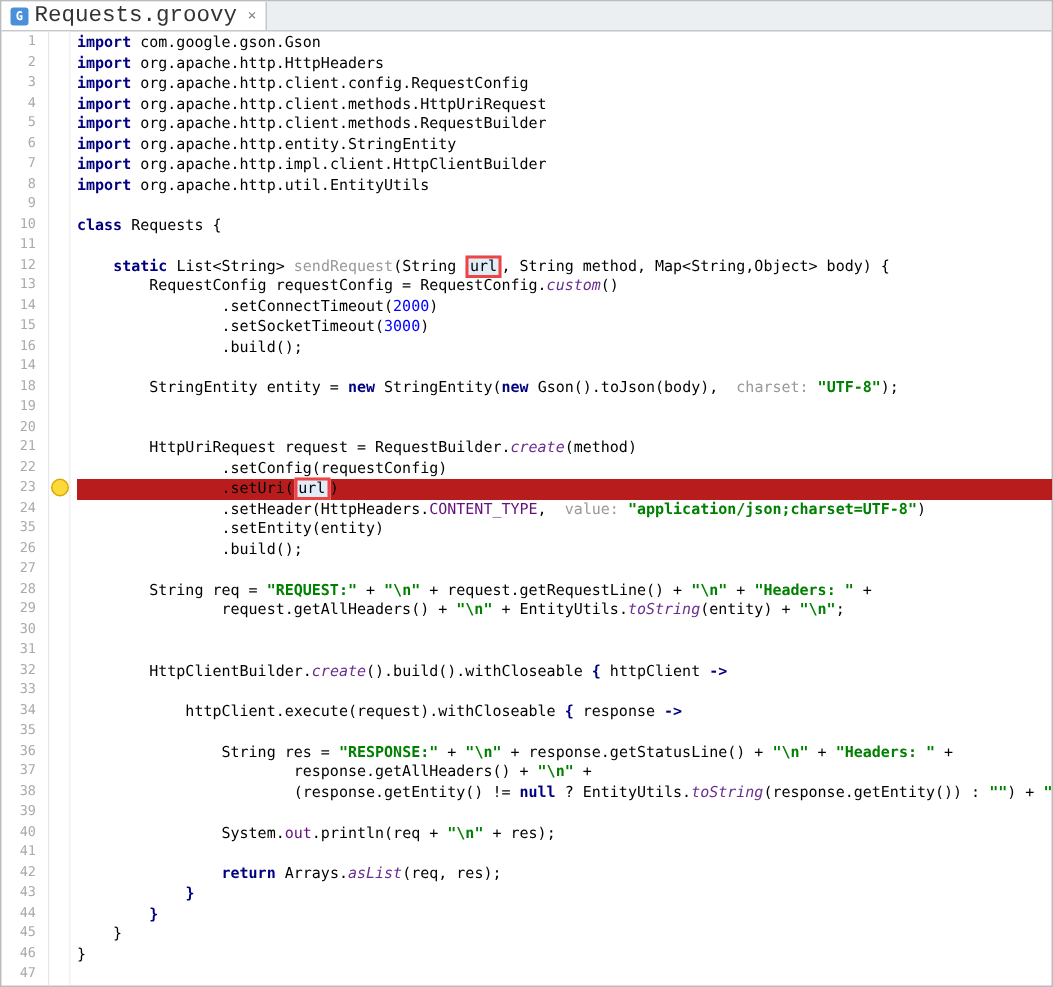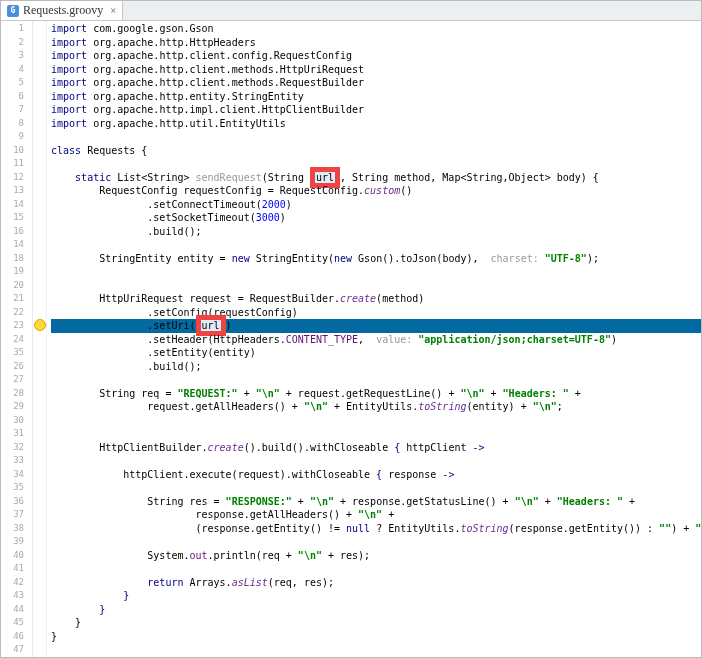--- a/index.html
+++ b/index.html
@@ -1,36 +1,36 @@
 <!DOCTYPE html>
 <html><head>
 <meta charset="utf-8">
 <style>
 *{margin:0;padding:0;box-sizing:border-box}
 body{width:702px;height:658px;font-family:Menlo,Consolas,monospace;font-size:10px;background:#fff;border:1px solid #bbb;overflow:hidden}
 .tabbar{height:20px;background:#eceff2;border-bottom:1px solid #c8c8c8;display:flex;align-items:center}
 .tab{display:flex;align-items:center;padding:2px 6px;background:#fff;border-right:1px solid #c8c8c8;height:100%;gap:4px}
 .tab-icon{width:12px;height:12px;background:#4a90d9;border-radius:2px;color:#fff;font-weight:bold;font-size:8px;display:flex;align-items:center;justify-content:center}
-.tab-title{color:#333;font-family:Liberation Serif, serif;font-size:12px}
+.tab-title{color:#333;font-family:Liberation Mono, monospace;font-size:15px}
 .tab-close{color:#888;cursor:pointer;font-size:10px;margin-left:3px}
 .editor{display:flex;height:calc(100% - 20px);overflow:hidden}
 .gutter{width:32px;background:#fff;border-right:1px solid #e8e8e8;padding-top:1px}
 .gutter .ln{height:13.5px;line-height:13.5px;text-align:right;padding-right:8px;color:#aaa;font-size:9px}
 .marks{width:14px;background:#fff;border-right:1px solid #f0f0f0;padding-top:1px;position:relative}
 .bulb{position:absolute;left:1px;top:298px;width:12px;height:12px;background:#fcd93a;border-radius:50%;border:1px solid #d9a900}
 .code{flex:1;padding:1px 0 0 4px;white-space:pre;overflow:auto}
 .row{height:13.5px;line-height:13.5px}
-.row.hl{background:#0369a1}
-.kw{color:#000080;font-weight:normal}
+.row.hl{background:#b91c1c}
+.kw{color:#000080;font-weight:bold}
 .str{color:#008000;font-weight:bold}
 .num{color:#0000ff}
 .static{color:#6a2e90;font-style:italic}
 .gray{color:#999}
 .purple{color:#660e7a;}
-.boxed{border:5px solid #ef4444;background:#e0ecf8;padding:0 1px}
+.boxed{border:2px solid #ef4444;background:#e0ecf8;padding:0 1px}
 </style>
 </head>
 <body>
 
 <div class="tabbar">
   <div class="tab">
     <span class="tab-icon">G</span>
     <span class="tab-title">Requests.groovy</span>
     <span class="tab-close">×</span>
   </div>

